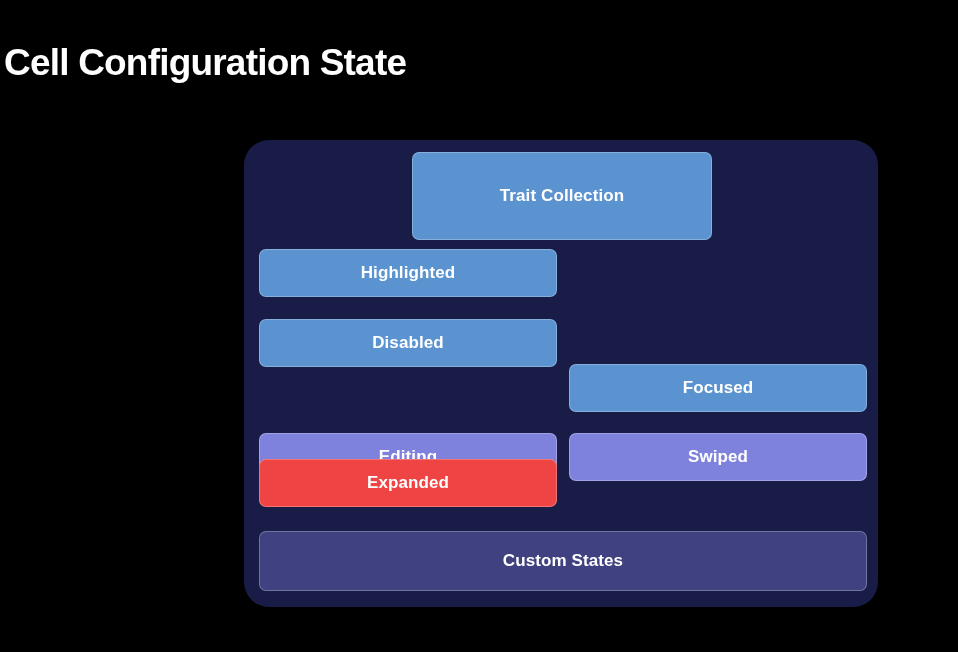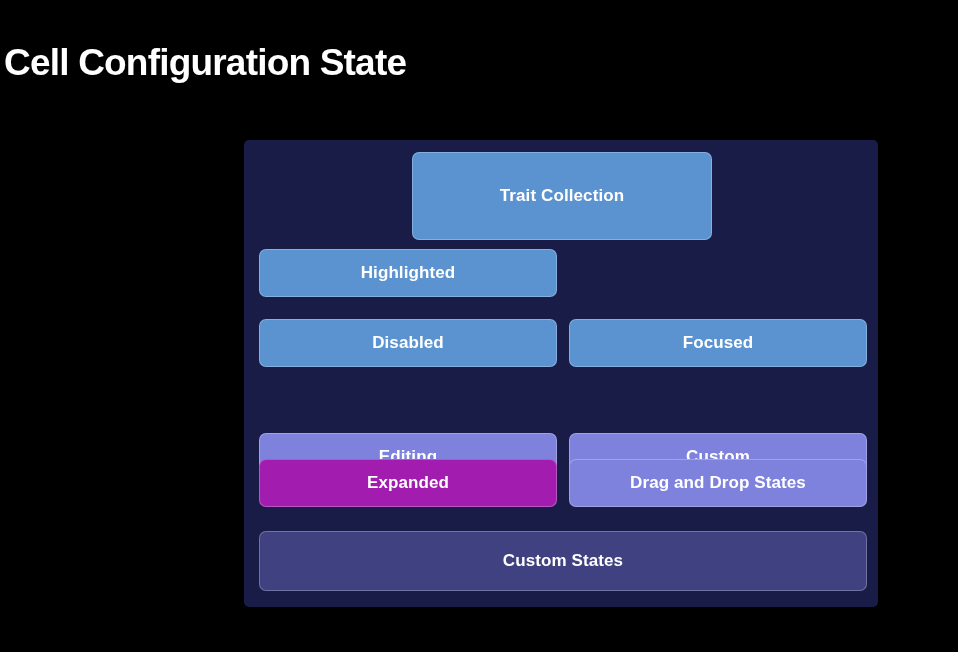--- a/index.html
+++ b/index.html
@@ -29,21 +29,21 @@
     margin-top: 20px;
   }
 
   #diagram-panel {
     position: absolute;
     left: 244px;
     top: 140px;
     width: 634px;
     height: 467px;
     background: #1a1c48;
-    border-radius: 5px;
+    border-radius: 25px;
     box-sizing: border-box;
   }
 
   .node {
     position: absolute;
     box-sizing: border-box;
     border-radius: 7px;
     border: 1px solid rgba(255,255,255,0.26);
     display: flex;
     align-items: center;
@@ -87,23 +87,22 @@
 
 <div id="page-title">Cell Configuration State</div>
 
 <div id="diagram-panel" style="background: rgb(26, 28, 72);">
 
   <div class="node root" style="background-color: rgb(91, 147, 209);">Trait Collection</div>
 
   <div class="node row-cell col-left r1" style="background-color: rgb(91, 147, 209);">Highlighted</div>
 
   <div class="node row-cell col-left r2" style="background-color: rgb(91, 147, 209); text-align: right;">Disabled</div>
-  <div class="node row-cell col-right r2" style="background-color: rgb(91, 147, 209);">Focused</div>
+  <div class="node row-cell col-right r2" style="background-color: rgb(91, 147, 209); margin-top: 45px;">Focused</div>
 
   <div class="node row-cell col-left r3" style="background-color: rgb(127, 130, 221);">Editing</div>
-  <div class="node row-cell col-right r3" style="background-color: rgb(127, 130, 221);">Custom</div>
+  <div class="node row-cell col-right r3" style="background-color: rgb(127, 130, 221);">Swiped</div>
 
-  <div class="node row-cell col-left r4" style="background-color: #a21caf;">Expanded</div>
-  <div class="node row-cell col-right r4" style="background-color: rgb(127, 130, 221);">Drag and Drop States</div>
+  <div class="node row-cell col-left r4" style="background-color: #ef4444;">Expanded</div>
 
   <div class="node full" style="background-color: rgb(63, 65, 128); text-align: center;">Custom States</div>
 
 </div>
 
 </body></html>

